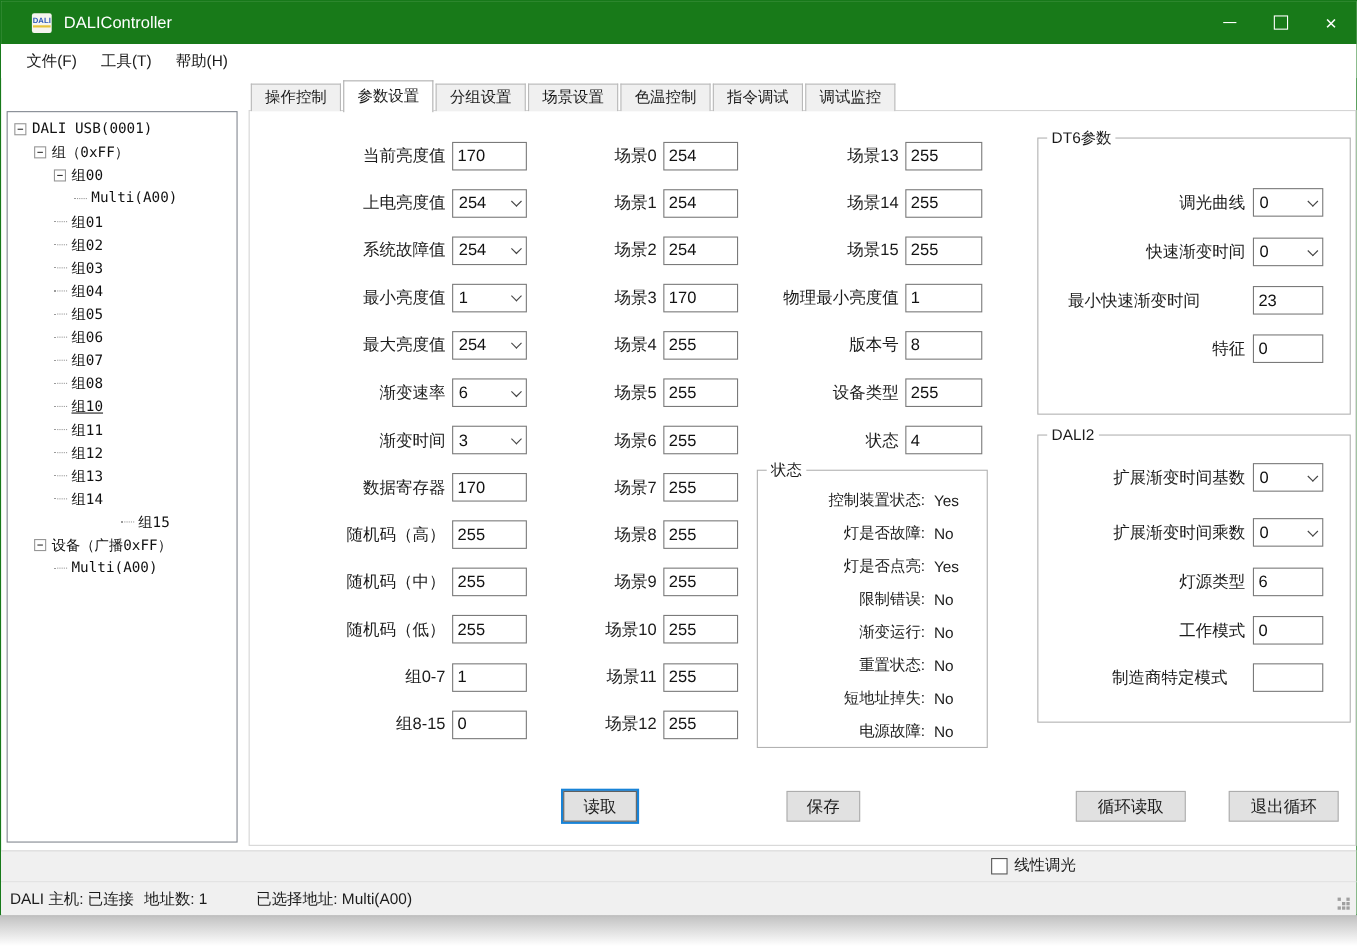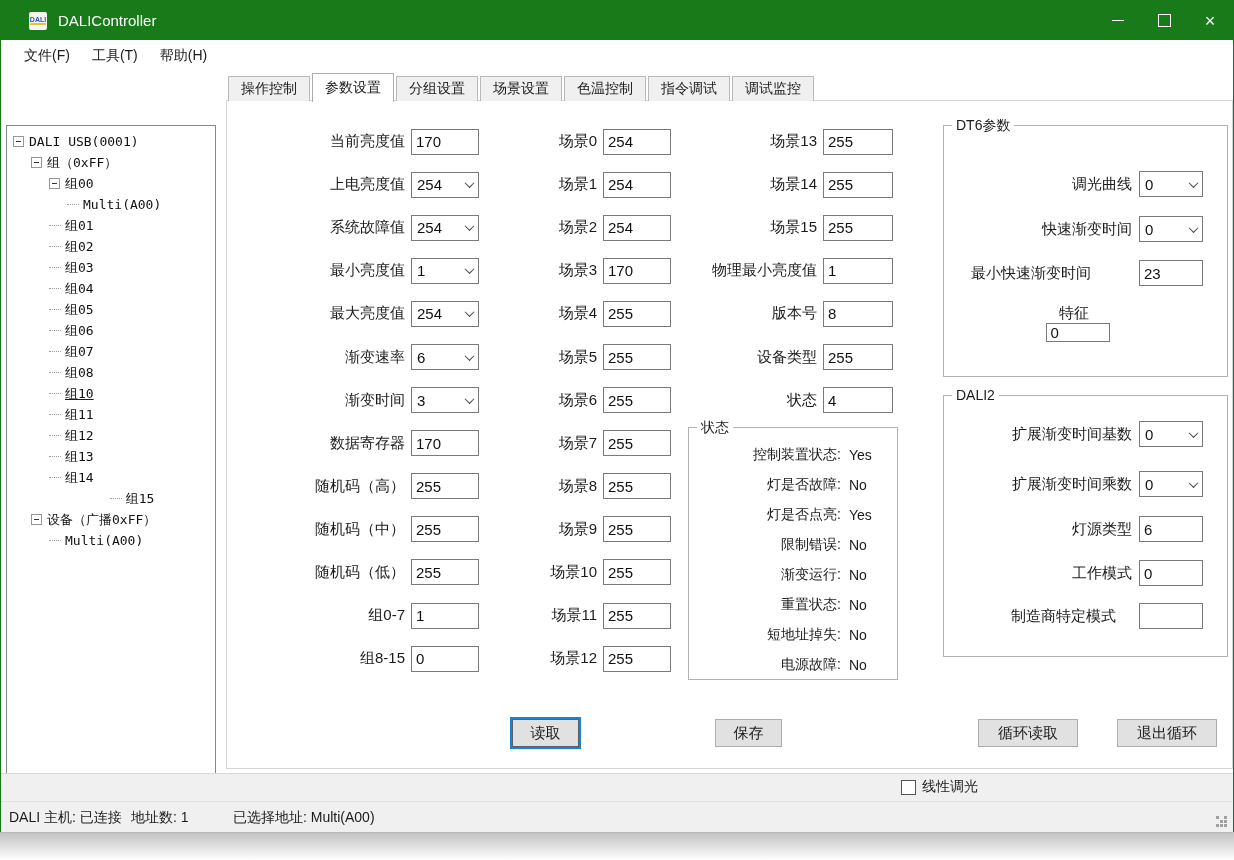--- a/index.html
+++ b/index.html
@@ -20,21 +20,21 @@
   .minbar{width:12px;height:1px;background:#fff;display:block;}
   .maxbox{width:11px;height:11px;border:1px solid #fff;display:block;}
   .closex{font-size:18px;line-height:1;font-weight:400;}
   
   #menubar{position:absolute;left:0;top:39px;right:0;height:31px;background:#fff;
     display:flex;align-items:center;padding-left:12px;font-size:14px;}
   .mitem{padding:4px 11px;}
   
   #tree{position:absolute;left:5px;top:100px;width:210px;height:665px;background:#fff;
     border:1px solid #828790;box-sizing:border-box;overflow:hidden;padding-top:5px;
-    font-family:"DejaVu Sans Mono","Liberation Mono",monospace;font-size:13px;margin-top:24px;}
+    font-family:"DejaVu Sans Mono","Liberation Mono",monospace;font-size:13px;}
   .trow{height:21px;display:flex;align-items:center;white-space:nowrap;}
   .tbox{width:11px;height:11px;border:1px solid #969696;background:#fff;flex:none;
     display:flex;align-items:center;justify-content:center;margin-right:5px;box-sizing:border-box;}
   .tminus{width:5px;height:1px;background:#333;display:block;}
   .tdash{width:12px;height:0;border-top:1px dotted #9a9a9a;margin-right:4px;flex:none;}
   .tlabel{color:#111;}
   
   #tabstrip{position:absolute;left:227px;top:71px;height:29px;display:flex;align-items:flex-end;z-index:3;}
   .tab{height:25px;padding:0 12px;background:#f0f0f0;border:1px solid #b9b9b9;border-bottom:none;
     margin-right:2px;display:flex;align-items:center;font-size:14px;box-sizing:border-box;}
@@ -427,21 +427,21 @@
             <span class="glabel">快速渐变时间</span>
             <div class="combo" style="width: 64px;">
               <span class="val">0</span>
               <span class="chev"></span>
             </div>
           </div>
           <div class="grow" style="top: 134px; gap: 41px;">
             <span class="glabel">最小快速渐变时间</span>
             <input class="tinput" value="23" style="width: 64px;">
           </div>
-          <div class="grow" style="top: 178px; flex-direction: column;">
+          <div class="grow" style="top: 178px;">
             <span class="glabel">特征</span>
             <input class="tinput" value="0" style="width: 64px;">
           </div>
         </div>
     </div>
 
     <div class="gbox" id="dali2-box">
       <span class="gtitle">DALI2</span>
       <div id="dali2-rows">
           <div class="grow" style="top: 25px;">

